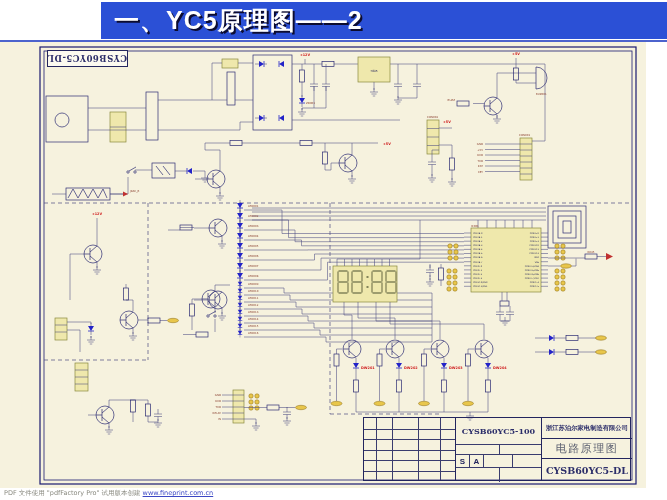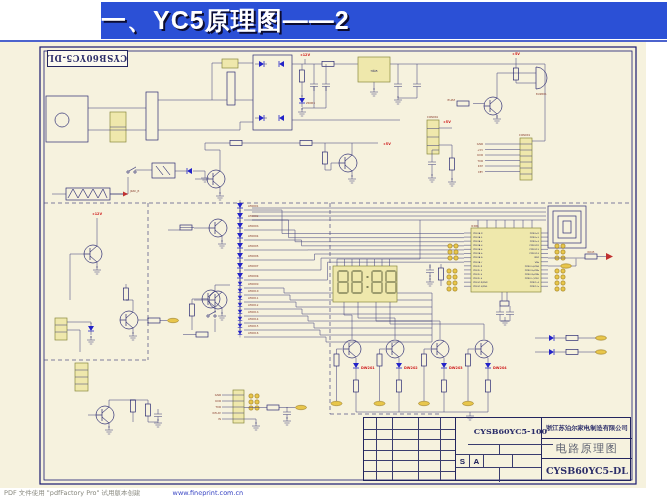--- a/index.html
+++ b/index.html
@@ -1,56 +1,56 @@
 <!DOCTYPE html>
 <html><head>
 <meta charset="utf-8">
 <style>
   html,body{margin:0;padding:0;background:#ffffff;}
   .stage{position:relative;width:667px;height:500px;background:#ffffff;overflow:hidden;
          font-family:"Liberation Sans",sans-serif;}
   .paper{position:absolute;left:0;top:42px;width:646px;height:446px;background:#f6f2de;}
   .titlebar{position:absolute;left:101px;top:2px;width:566px;height:37px;background:#2b50d6;
-            display:flex;align-items:center;box-sizing:border-box;}
+            display:flex;align-items:center;box-sizing:border-box;padding-left:13px;}
   .titlebar span{font-size:25px;font-weight:bold;color:#ffffff;letter-spacing:1px;
                  text-shadow:2px 2px 0 #0c0c30;white-space:nowrap;}
   .underline{position:absolute;left:0;top:40px;width:667px;height:2px;background:#4c63cd;}
   .schsvg{position:absolute;left:0;top:0;width:667px;height:500px;z-index:2;}
   .corner-box{position:absolute;left:47px;top:50px;width:81px;height:17px;border:1px solid #23255e;
               background:#fcfaf0;z-index:3;box-sizing:border-box;}
   .corner-box span{display:block;transform:rotate(180deg);font-family:"DejaVu Serif",serif;
                    font-size:8.5px;font-weight:bold;color:#2c2e6a;text-align:center;
                    line-height:14px;letter-spacing:.5px;white-space:nowrap;}
   .tb{position:absolute;left:363px;top:417px;width:268px;height:64px;border:1.2px solid #23255e;
       z-index:3;box-sizing:border-box;color:#23255e;}
   .tb *{box-sizing:border-box;position:absolute;}
   .tb-left{left:0;top:0;width:92px;height:100%;border-right:1.2px solid #23255e;}
   .tb-hline{left:0;width:100%;height:0;border-top:.6px solid #3a3c6e;}
   .tb-vline{top:0;width:0;height:100%;border-left:.6px solid #3a3c6e;}
   .tb-mid{left:92px;top:0;width:86px;height:100%;border-right:1.2px solid #23255e;}
-  .tb-model{left:12px;top:0;width:100%;height:27px;border-bottom:.6px solid #3a3c6e;
+  .tb-model{left:0;top:0;width:100%;height:27px;border-bottom:.6px solid #3a3c6e;
             display:flex;align-items:center;justify-content:center;font-family:"DejaVu Serif",serif;
             font-size:8px;font-weight:bold;color:#2c2e6a;white-space:nowrap;}
   .tb-hdr{left:0;top:27px;width:100%;height:10px;border-bottom:.6px solid #3a3c6e;}
   .tb-hdr i{position:absolute;top:0;height:100%;border-left:.6px solid #3a3c6e;}
   .tb-sa{left:0;top:37px;width:100%;height:13px;border-bottom:.6px solid #3a3c6e;}
   .tb-cell{top:0;height:100%;border-right:.6px solid #3a3c6e;display:flex;align-items:center;
            justify-content:center;font-size:8px;font-weight:bold;color:#23255e;}
   .tb-foot{left:0;top:50px;width:100%;height:14px;}
   .tb-right{left:178px;top:0;width:90px;height:100%;}
   .tb-co{left:0;top:0;width:100%;height:21px;border-bottom:1.2px solid #23255e;display:flex;
          align-items:center;justify-content:center;font-size:6.3px;font-weight:bold;
          color:#2c2e6a;white-space:nowrap;overflow:hidden;}
   .tb-doc{left:0;top:21px;width:100%;height:20px;border-bottom:1.2px solid #23255e;display:flex;
           align-items:center;justify-content:center;font-size:11px;color:#5c6070;letter-spacing:1.5px;}
   .tb-num{left:0;top:41px;width:100%;height:23px;display:flex;align-items:center;justify-content:center;
           font-family:"DejaVu Serif",serif;font-size:9.5px;font-weight:bold;color:#2c2e6a;}
   .watermark{position:absolute;left:4px;top:489px;font-size:6.5px;color:#8a8a80;z-index:3;
              font-family:"DejaVu Sans",sans-serif;white-space:nowrap;}
-  .wm-link{color:#3b47c4;margin-left:30px;}
+  .wm-link{color:#3b47c4;text-decoration:underline;}
   
   .w{stroke:#4a4a82;stroke-width:.55;fill:none;}
   .wd{stroke:#4a4a82;stroke-width:.7;stroke-dasharray:4 3;fill:none;}
   .frame{stroke:#1a1a70;fill:none;}
   .cmp{stroke:#2c2c74;stroke-width:.7;fill:none;}
   .df{fill:#2323c8;stroke:none;}
   .dl{stroke:#2323c8;stroke-width:.8;fill:none;}
   .yf{fill:#efe8ac;stroke:#8a8a3e;stroke-width:.7;}
   .pf{fill:#e8c64b;stroke:#8a6a10;stroke-width:.5;}
   .seg{stroke:#84845a;stroke-width:1.3;stroke-linecap:round;fill:none;}

